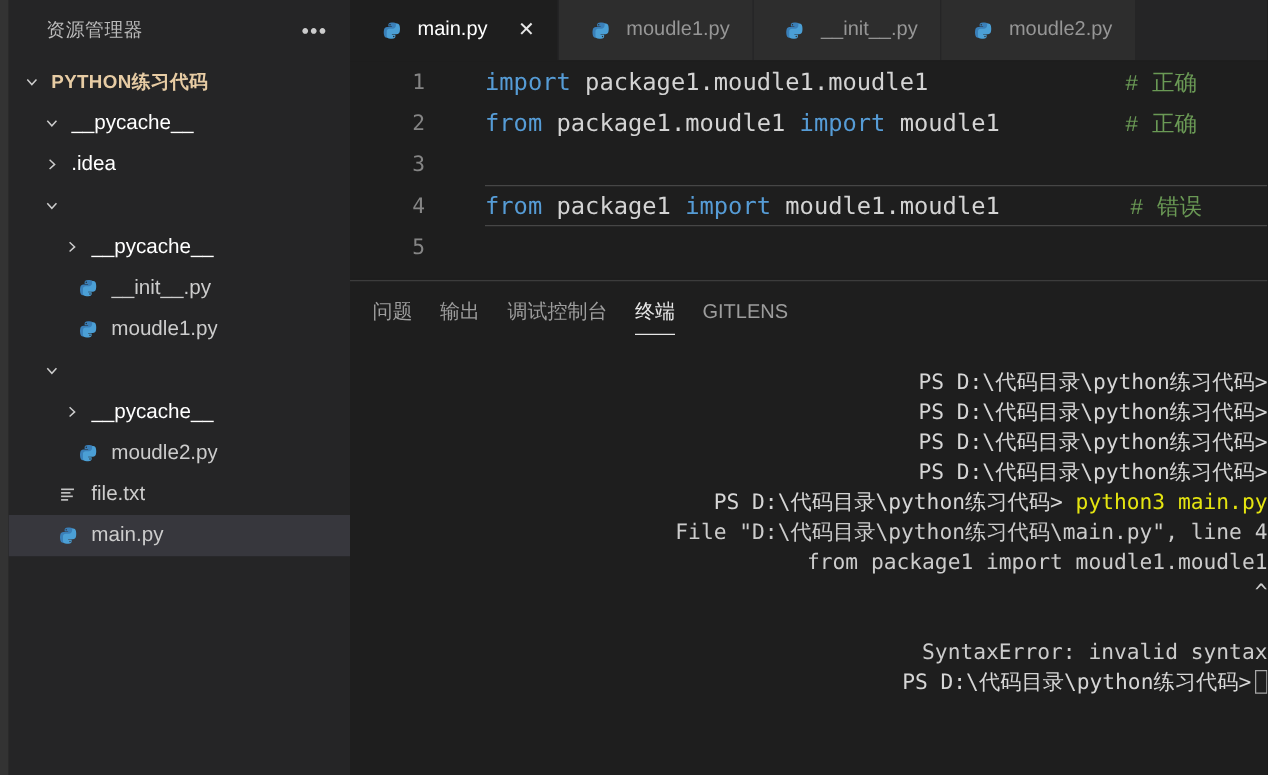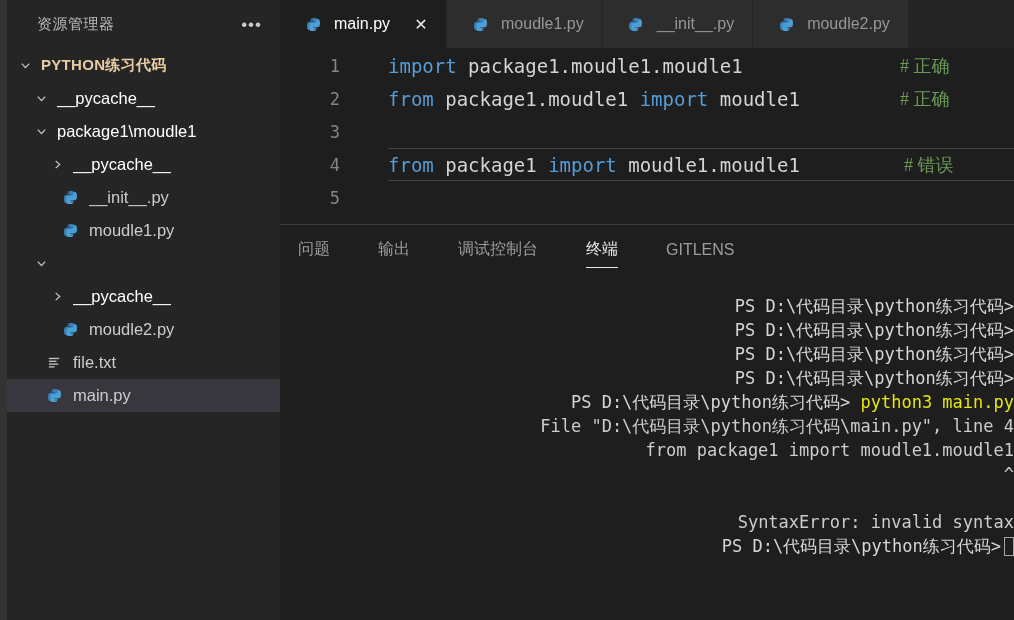--- a/index.html
+++ b/index.html
@@ -74,25 +74,25 @@
     font-family: "DejaVu Sans Mono", "Liberation Mono", monospace;
   }
   .codeline .code { padding-left: 48px; white-space: pre; }
   .codeline.current .hl {
     position: absolute; left: 108px; right: 0; top: 0; bottom: 0;
     border-top: 1px solid #464646; border-bottom: 1px solid #464646;
     pointer-events: none;
   }
   .k  { color: #569cd6; }   
   .id { color: #d4d4d4; }   
-  .cmt-cjk { font-family: Liberation Serif, serif; color: #6a9955; font-size: 18px; }
+  .cmt-cjk { font-family: Liberation Mono, monospace; color: #6a9955; font-size: 18px; }
 
   
   .panel { flex: 1 1 auto; background: #1e1e1e; border-top: 1px solid #3c3c3c; display: flex; flex-direction: column; }
-  .panel-tabs { height: 55px; flex: 0 0 55px; display: flex; align-items: center; padding-left: 18px; gap: 48px; }
+  .panel-tabs { height: 55px; flex: 0 0 55px; display: flex; align-items: center; padding-left: 18px; gap: 22px; }
   .ptab {
     color: #9d9d9d; font-size: 16px; cursor: pointer; position: relative;
     padding-bottom: 6px; white-space: nowrap;
   }
   .ptab.active { color: #e7e7e7; }
   .ptab.active::after {
     content: ""; position: absolute; left: 0; right: 0; bottom: -2px;
     height: 1px; background: #e7e7e7;
   }
   .terminal {
@@ -139,25 +139,34 @@
               <path d="M2 4 L6 8.4 L10 4" stroke="#cccccc" stroke-width="1.3" fill="none"></path>
             </svg>
           </span>
           <span class="spacer" style="width:6px"></span>
           <span class="label folder">__pycache__</span>
         </div>
         <div class="row">
           <span class="spacer" style="width:24px"></span>
           <span class="chev">
             <svg width="11" height="11" viewBox="0 0 12 12">
+              <path d="M4 2 L8.4 6 L4 10" stroke="#cccccc" stroke-width="1.3" fill="none"></path>
+            </svg>
+          </span>
+          <span class="spacer" style="width:6px"></span>
+          <span class="label folder">.idea</span>
+        </div>
+        <div class="row">
+          <span class="spacer" style="width:24px"></span>
+          <span class="chev">
+            <svg width="11" height="11" viewBox="0 0 12 12">
               <path d="M2 4 L6 8.4 L10 4" stroke="#cccccc" stroke-width="1.3" fill="none"></path>
             </svg>
           </span>
           <span class="spacer" style="width:6px"></span>
-          <span class="label folder">package1\moudle1</span>
         </div>
         <div class="row">
           <span class="spacer" style="width:40px"></span>
           <span class="chev">
             <svg width="11" height="11" viewBox="0 0 12 12">
               <path d="M4 2 L8.4 6 L4 10" stroke="#cccccc" stroke-width="1.3" fill="none"></path>
             </svg>
           </span>
           <span class="spacer" style="width:6px"></span>
           <span class="label folder">__pycache__</span>

